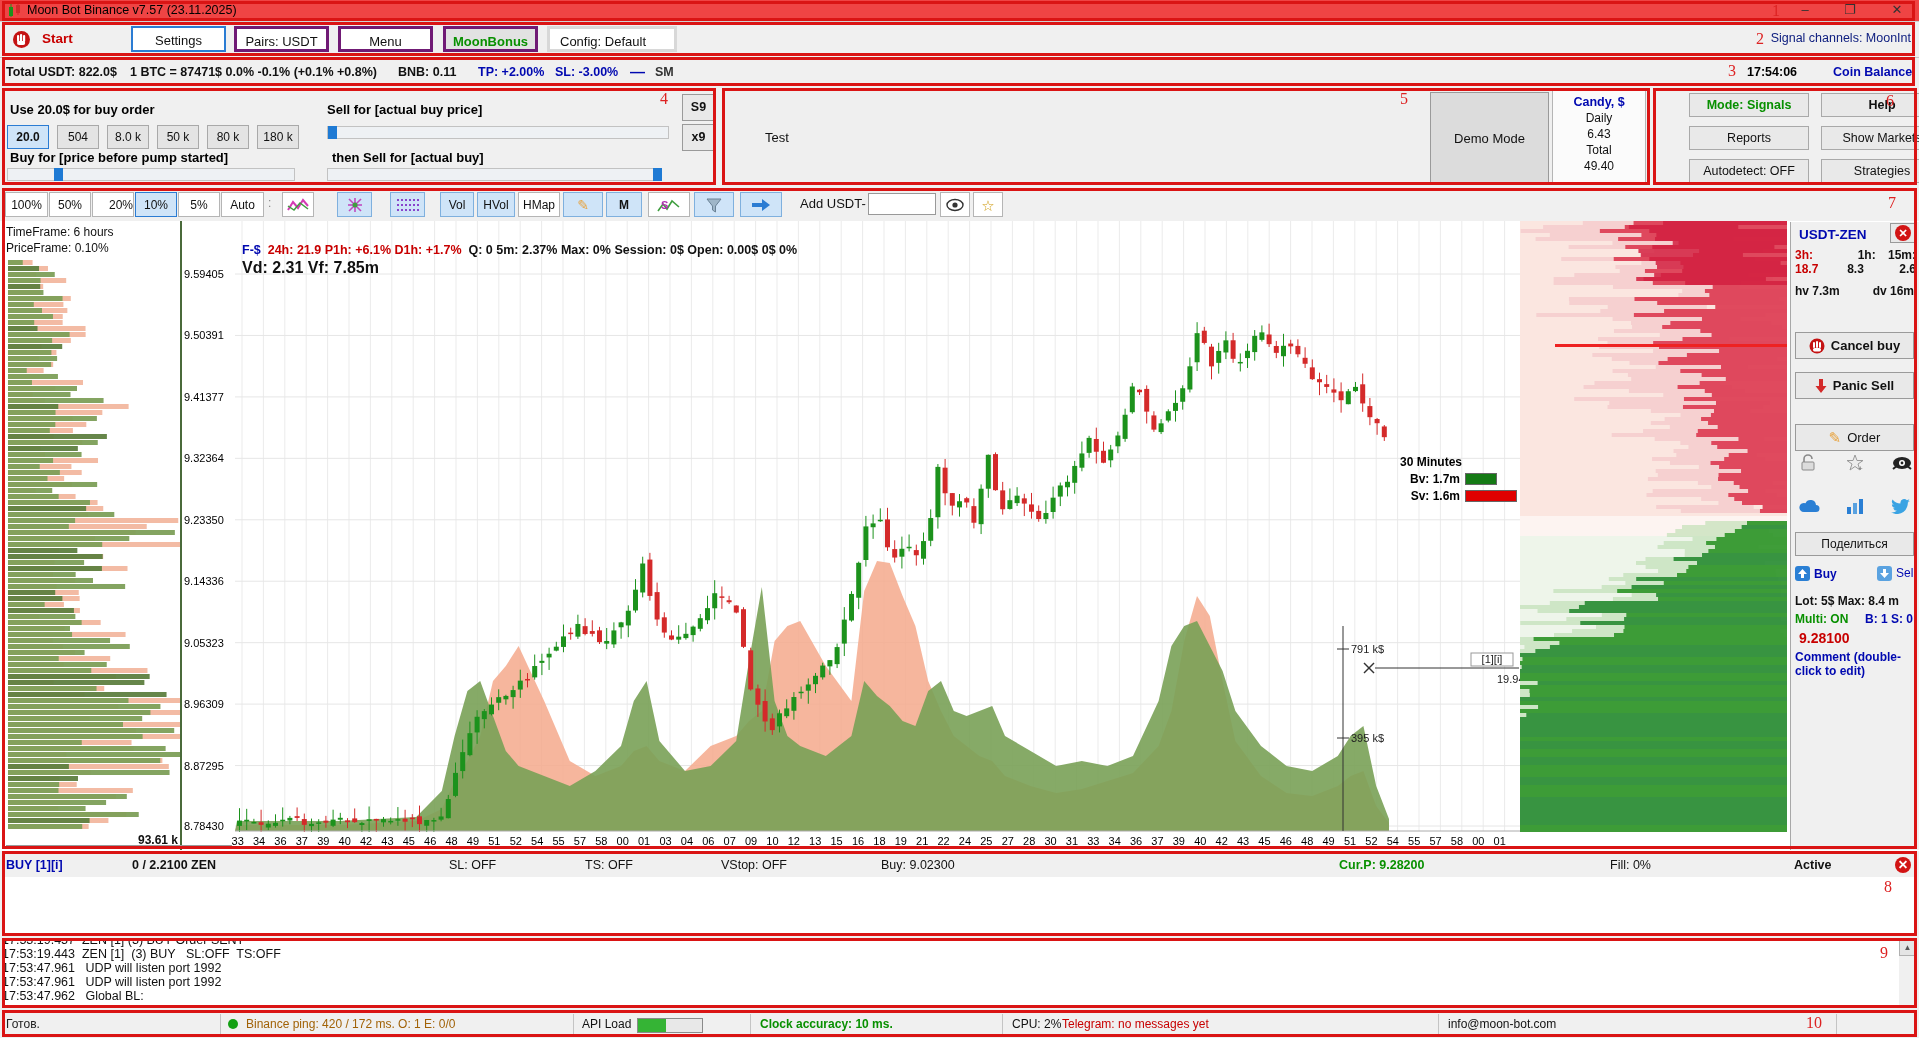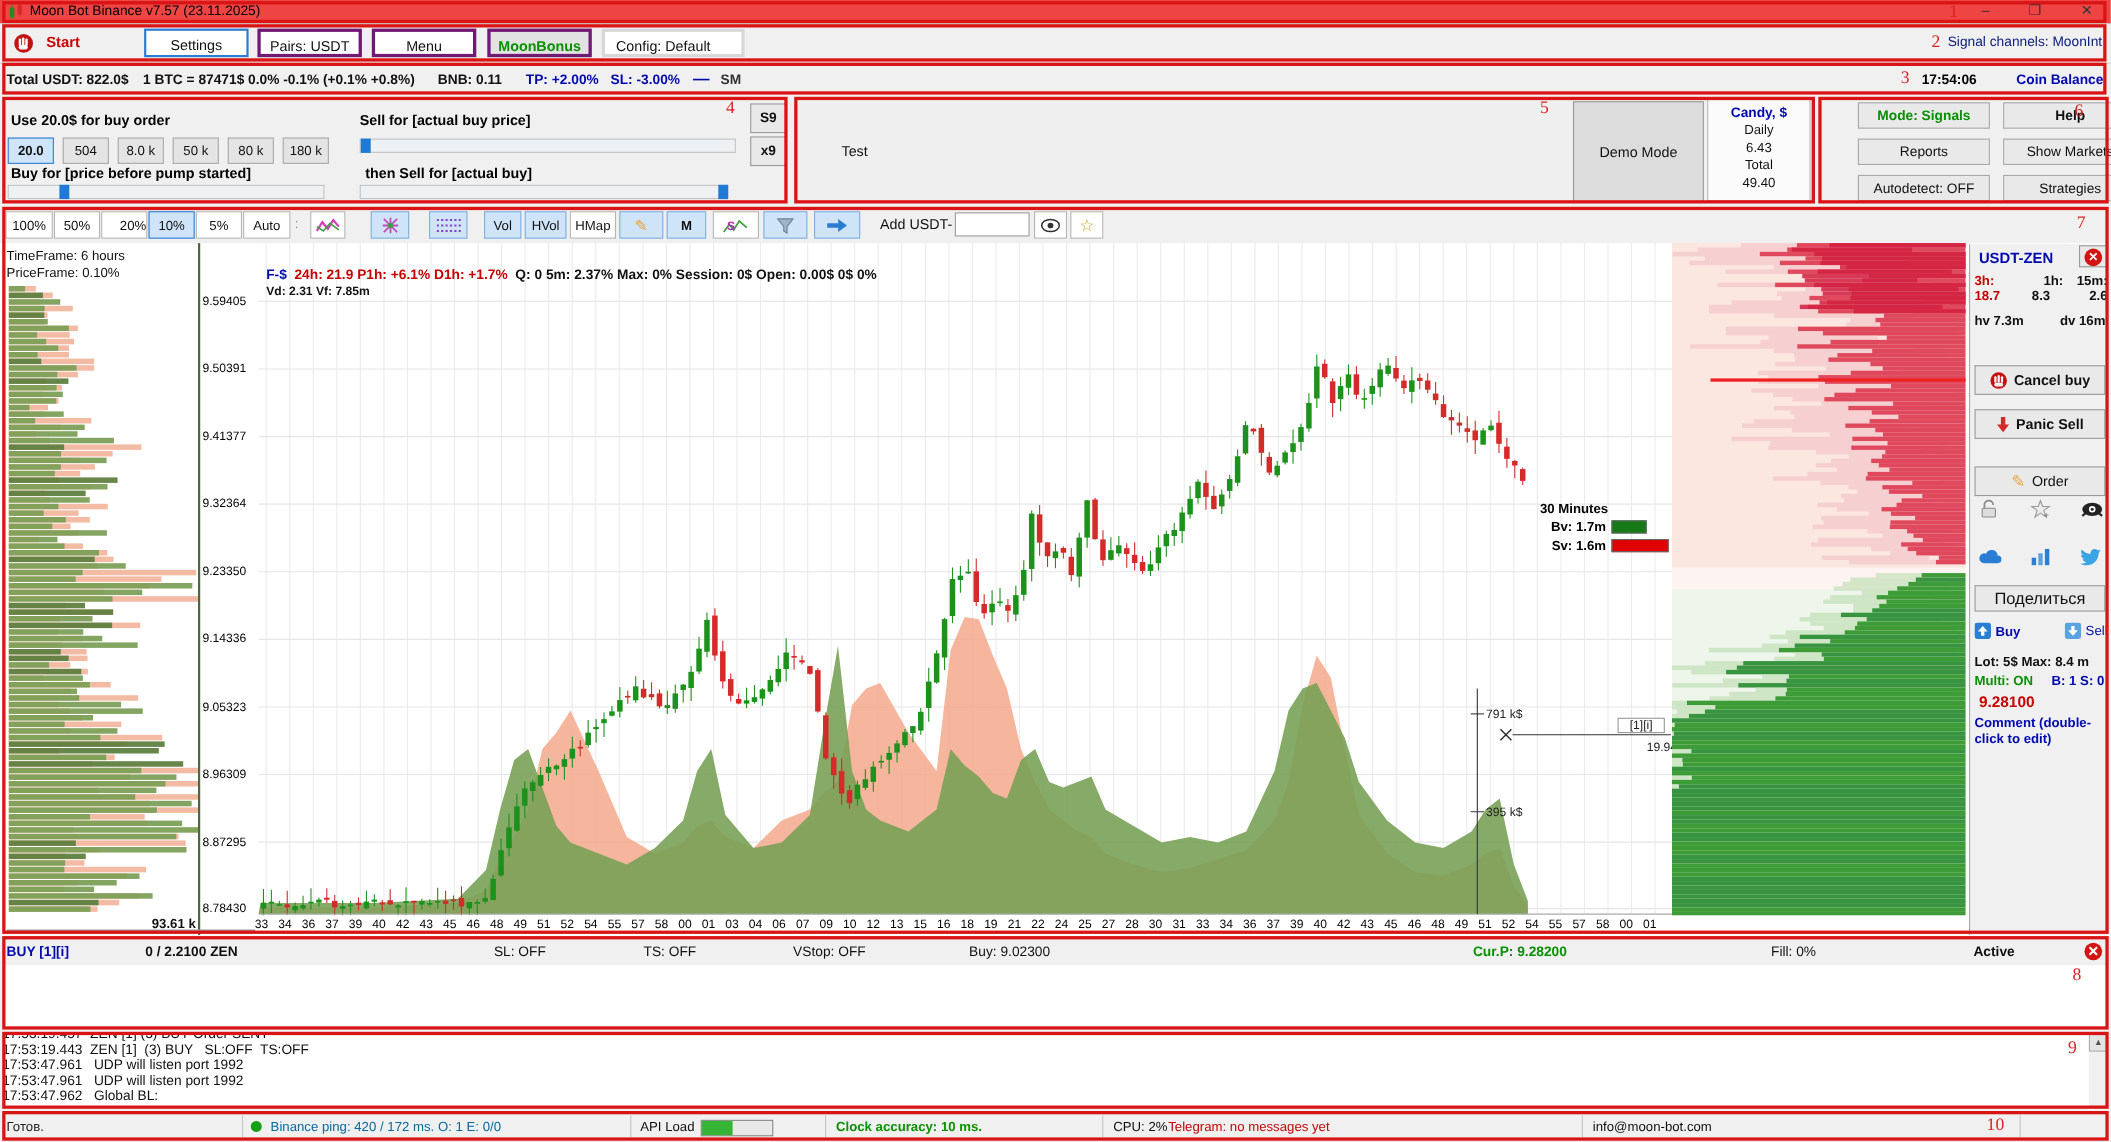--- a/index.html
+++ b/index.html
@@ -1180,21 +1180,21 @@
         <rect x="0" y="604" width="267" height="4" fill="#35982f" opacity="0.95"></rect>
         <rect x="0" y="608" width="267" height="4" fill="#b9dcae" opacity="0.6"></rect>
         <rect x="0" y="608" width="267" height="4" fill="#35982f" opacity="0.95"></rect>
       </svg>
 
     <div class="abs" style="left:242px;top:22px;font-weight:bold;font-size:12.5px;white-space:nowrap;z-index:5">
       <span class="navy">F-$</span>&nbsp;
       <span class="red-t">24h: 21.9  P1h: +6.1%  D1h: +1.7%</span>&nbsp;
       <span>Q: 0  5m: 2.37%  Max: 0%   Session: 0$  Open: 0.00$  0$  0%</span>
     </div>
-    <div class="abs" style="left:242px;top:38px;font-weight:bold;font-size:11px;z-index:5">Vd: 2.31 Vf: 7.85m</div>
+    <div class="abs" style="left:242px;top:38px;font-weight:bold;font-size:16px;z-index:5">Vd: 2.31 Vf: 7.85m</div>
 
     <div class="abs" id="legend">
       <div class="row">
           <span>30 Minutes</span>
           <span class="sw" style="width:50px;border:none"></span>
         </div>
       <div class="row">
           <span>Bv: 1.7m</span>
           <span class="sw" style="width:30px;background:#157a15;margin-right:20px"></span>
         </div>
@@ -1326,21 +1326,21 @@
         </svg>
       <svg width="20" height="16">
           <rect x="1" y="9" width="4" height="7" fill="#2a7fd4"></rect>
           <rect x="7" y="5" width="4" height="11" fill="#5aa2e0"></rect>
           <rect x="13" y="1" width="4" height="15" fill="#2a7fd4"></rect>
         </svg>
       <svg width="22" height="16">
           <path d="M21,3 a8,8 0 0 1 -2.4,0.7 A4,4 0 0 0 20.4,1.4 a8,8 0 0 1 -2.6,1 A4,4 0 0 0 10.9,5 a4,4 0 0 0 0.1,0.9 A11.4,11.4 0 0 1 2.7,1.7 a4,4 0 0 0 1.2,5.4 A4,4 0 0 1 2,6.6 v0.1 a4,4 0 0 0 3.2,3.9 a4,4 0 0 1 -1.8,0.1 a4,4 0 0 0 3.8,2.8 A8,8 0 0 1 1,15.1 a11.4,11.4 0 0 0 6.2,1.8 c7.5,0 11.6,-6.2 11.6,-11.6 v-0.5 A8.3,8.3 0 0 0 21,3" fill="#3aa3e3" transform="scale(0.95)"></path>
         </svg>
     </div>
-    <div class="sbtn" style="top:310px;height:24px;font-weight:normal;font-size:15px">
+    <div class="sbtn" style="top:310px;height:24px;font-weight:normal;font-size:12px">
       <span>Поделиться</span>
     </div>
     <div class="abs" style="left:4px;top:344px;width:121px;display:flex;justify-content:space-between">
       <span style="display:flex;align-items:center;gap:4px;color:#0008b0;font-weight:bold">
         <svg width="15" height="15">
             <rect x="0" y="0" width="15" height="15" rx="3" fill="#2a7fd4"></rect>
             <path d="M7.5,3 L12,8 L9,8 L9,12 L6,12 L6,8 L3,8 Z" fill="#fff"></path>
           </svg>
         <span>Buy</span>
       </span>
@@ -1382,21 +1382,21 @@
         <span>17:53:47.962   Global BL:</span>
       </div>
   </div>
   <div class="abs" id="logscroll">
       <div class="up">▲</div>
     </div>
 
   <div class="abs" id="statusbar">
     <span style="left:6px;color:#222">Готов.</span>
     <span class="dot" style="left:228px;top:8px;position:absolute"></span>
-    <span style="left:246px;color:#0369a1">Binance ping: 420 / 172 ms.  O: 1  E: 0/0</span>
+    <span style="left:246px;color:#a16207">Binance ping: 420 / 172 ms.  O: 1  E: 0/0</span>
     <span style="left:582px">API Load</span>
     <span class="abs" style="left:637px;top:7px;width:64px;height:13px;border:1px solid #8a8a8a;background:#e8e8e8">
       <span class="abs" style="left:0;top:0;width:28px;height:13px;background:#35b435"></span>
     </span>
     <span class="b" style="left:760px;color:#089000">Clock accuracy: 10 ms.</span>
     <span style="left:1012px">CPU: 2%</span>
     <span style="left:1062px;color:#c80000">Telegram: no messages yet</span>
     <span style="left:1448px">info@moon-bot.com</span>
 
   </div>

